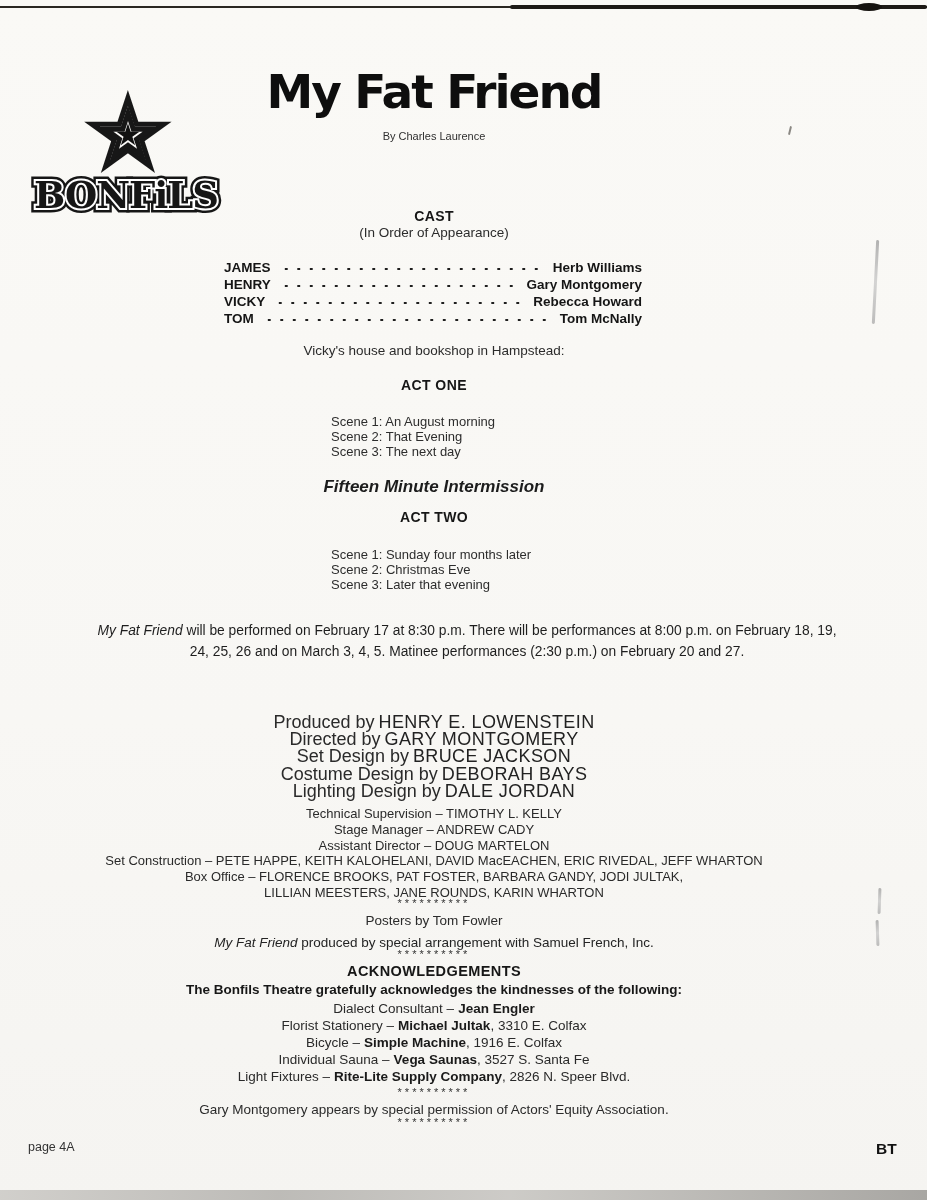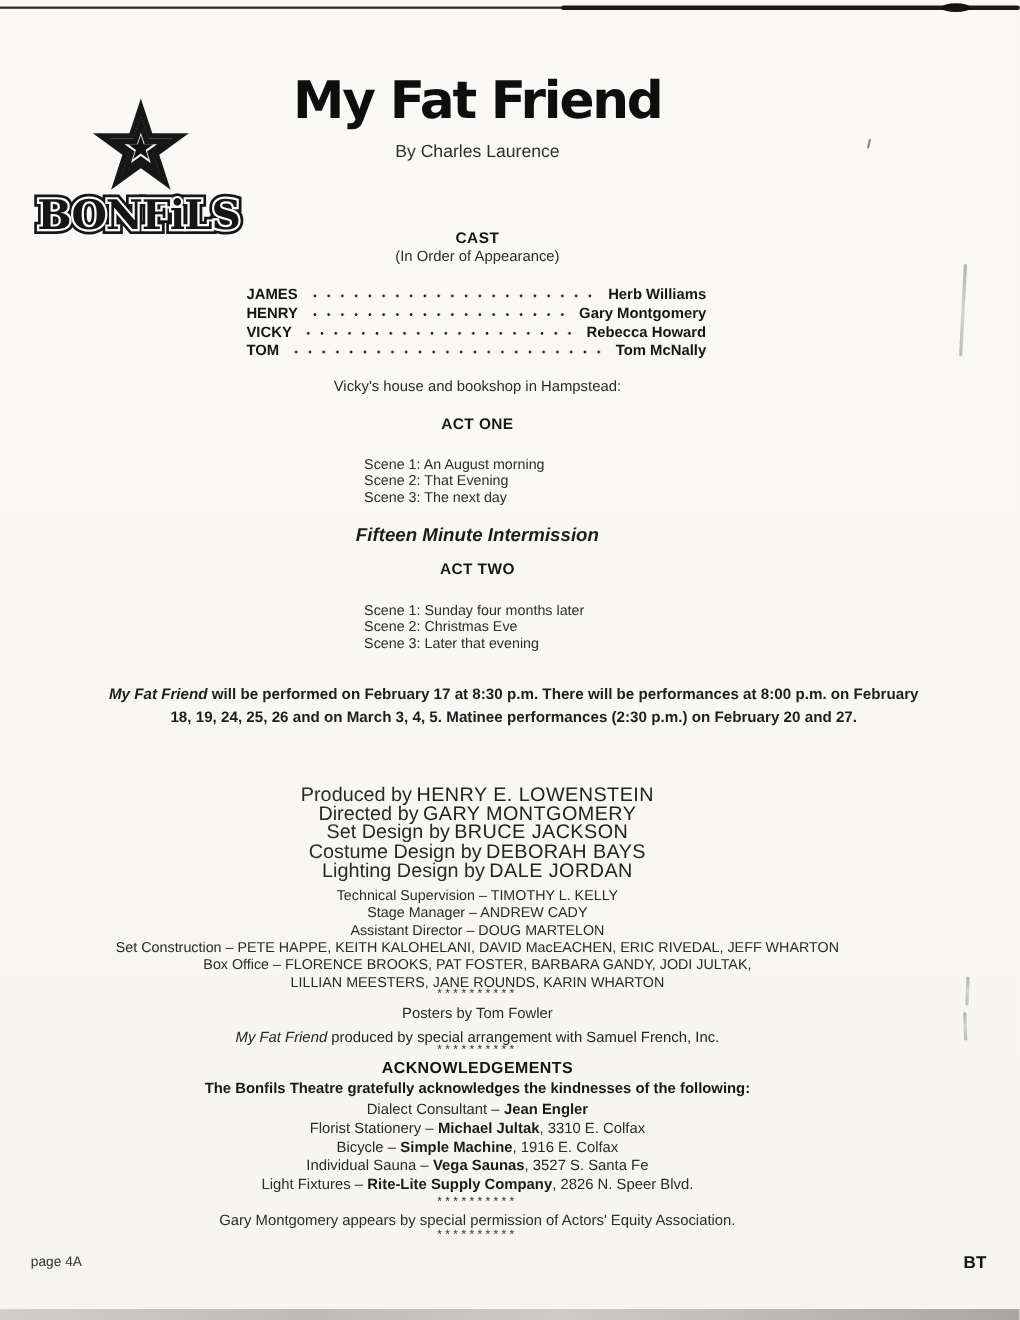--- a/index.html
+++ b/index.html
@@ -15,21 +15,21 @@
   }
   
   .top-rule { position:absolute; top:6px; left:0; width:100%; height:2px; background:#2a2722; }
   .top-rule-thick { position:absolute; top:5px; left:510px; width:417px; height:4px; background:#1d1a16; border-radius:2px; }
   .top-rule-blob { position:absolute; top:3px; left:856px; width:26px; height:8px; background:#15120f; border-radius:50%; }
 
   .centered { position:absolute; left:0; width:868px; text-align:center; }
 
   
   .title { top:64px; font-family:"DejaVu Sans",sans-serif; font-weight:bold; font-size:47px; letter-spacing:-2px; color:#0e0e0e; }
-  .byline { top:130px; font-size:16px; color:#2f2f2f; }
+  .byline { top:130px; font-size:11px; color:#2f2f2f; }
 
   
   .logo { position:absolute; left:16px; top:92px; width:220px; height:122px; }
   .logo-star { position:absolute; left:112px; top:44px; width:0; height:0; }
   .logo-star span { position:absolute; transform:translate(-50%,-52%); line-height:1; font-family:"DejaVu Sans",sans-serif; }
   .star-outer { font-size:94px; color:#fcfbf9; -webkit-text-stroke:5px #171717; }
   .star-mid   { font-size:58px; color:#fcfbf9; -webkit-text-stroke:5px #171717; }
   .star-inner { font-size:30px; color:#111; }
   .logo-text { position:absolute; left:0; bottom:0; width:100%; display:grid; place-items:center; }
   .logo-text span {
@@ -53,21 +53,21 @@
   }
   .setting { top:343px; font-size:13.5px; }
 
   .act-one-head { top:377px; }
   .scene-list { position:absolute; left:331px; font-size:13px; line-height:15.2px; color:#2d2d2d; text-align:left; }
   .scenes-one { top:414px; }
   .intermission { top:477px; font-weight:bold; font-style:italic; font-size:17px; color:#1c1c1c; }
   .act-two-head { top:509px; }
   .scenes-two { top:547px; }
 
-  .performance { top:620px; left:94px; width:746px; font-size:13.8px; line-height:21px; color:#1e1e1e;font-weight:bold; }
+  .performance { top:620px; left:94px; width:746px; font-size:13.8px; line-height:21px; color:#1e1e1e; }
   .italic { font-style:italic; }
 
   .credits { top:714px; font-size:18px; line-height:17.2px; color:#2a2a2a; }
   .credit-name { margin-left:4px; letter-spacing:0.4px; color:#222; }
 
   .staff { top:806px; font-size:13px; line-height:15.8px; color:#2a2a2a; }
 
   .sep { font-size:11px; letter-spacing:3px; color:#333; }
   .sep-1 { top:897px; }
   .sep-2 { top:948px; }

